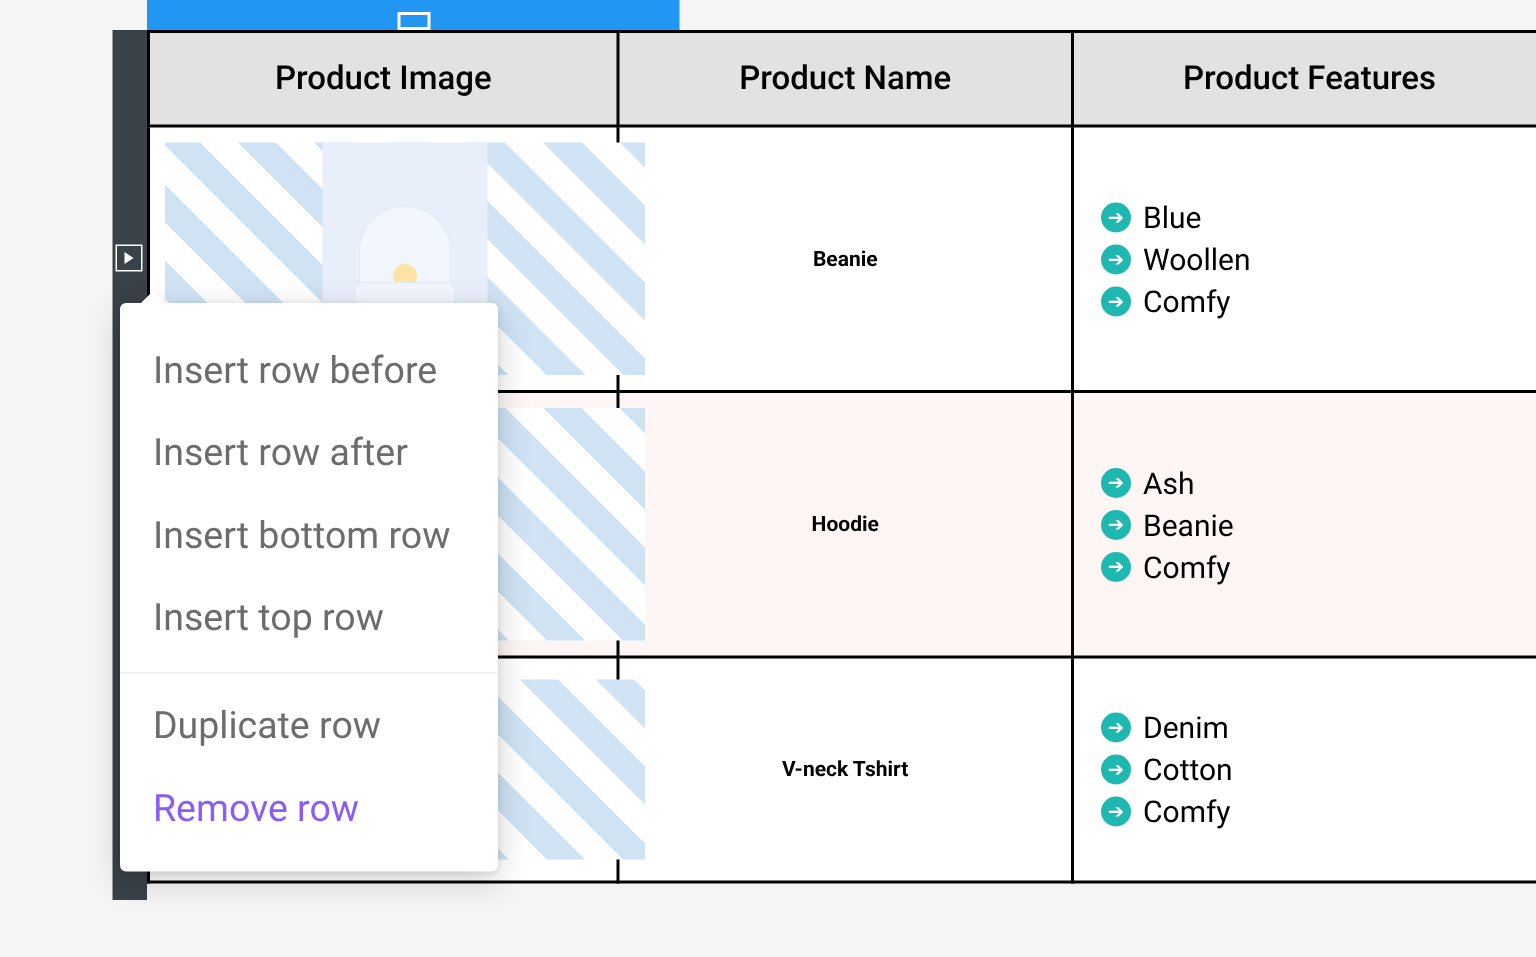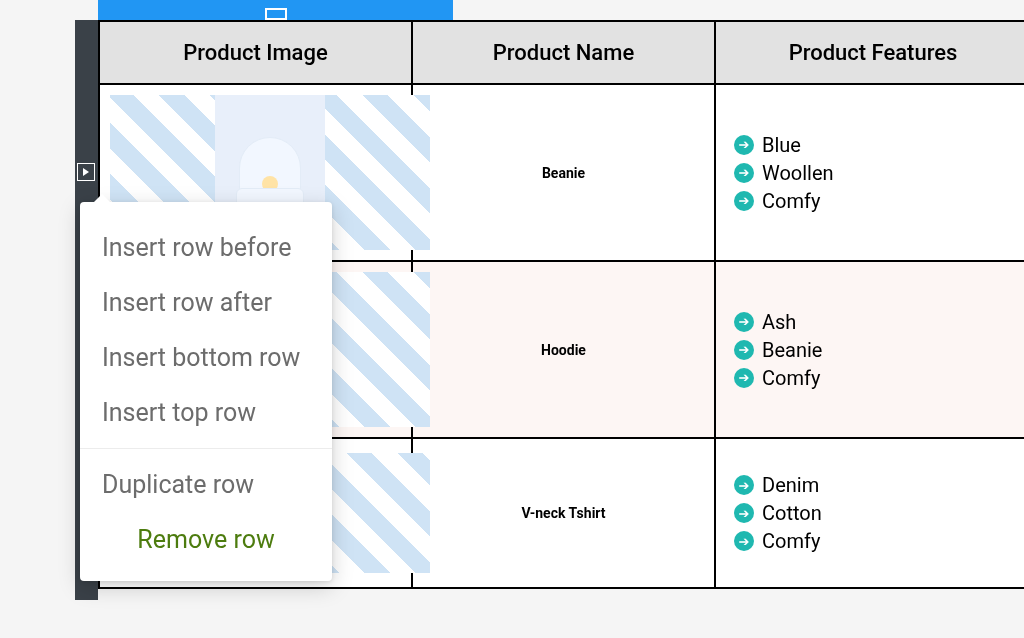--- a/index.html
+++ b/index.html
@@ -191,21 +191,21 @@
       padding: 13px 22px;
       font-size: 25px;
       color: #6c6c6c;
       cursor: pointer;
     }
     .menu-sep {
       height: 1px;
       background: #ececec;
       margin: 8px 0;
     }
-    .menu-item.danger { color: #4d7c0f; text-align: center; }
+    .menu-item.danger { color: #8b5cf6; }
   </style>
 </head>
 <body>
 
 <div class="canvas">
   <div class="top-blue-bar"></div>
   <div class="top-blue-handle"></div>
 
   <div class="row-handle-rail"></div>
   <div class="row-handle-btn">

